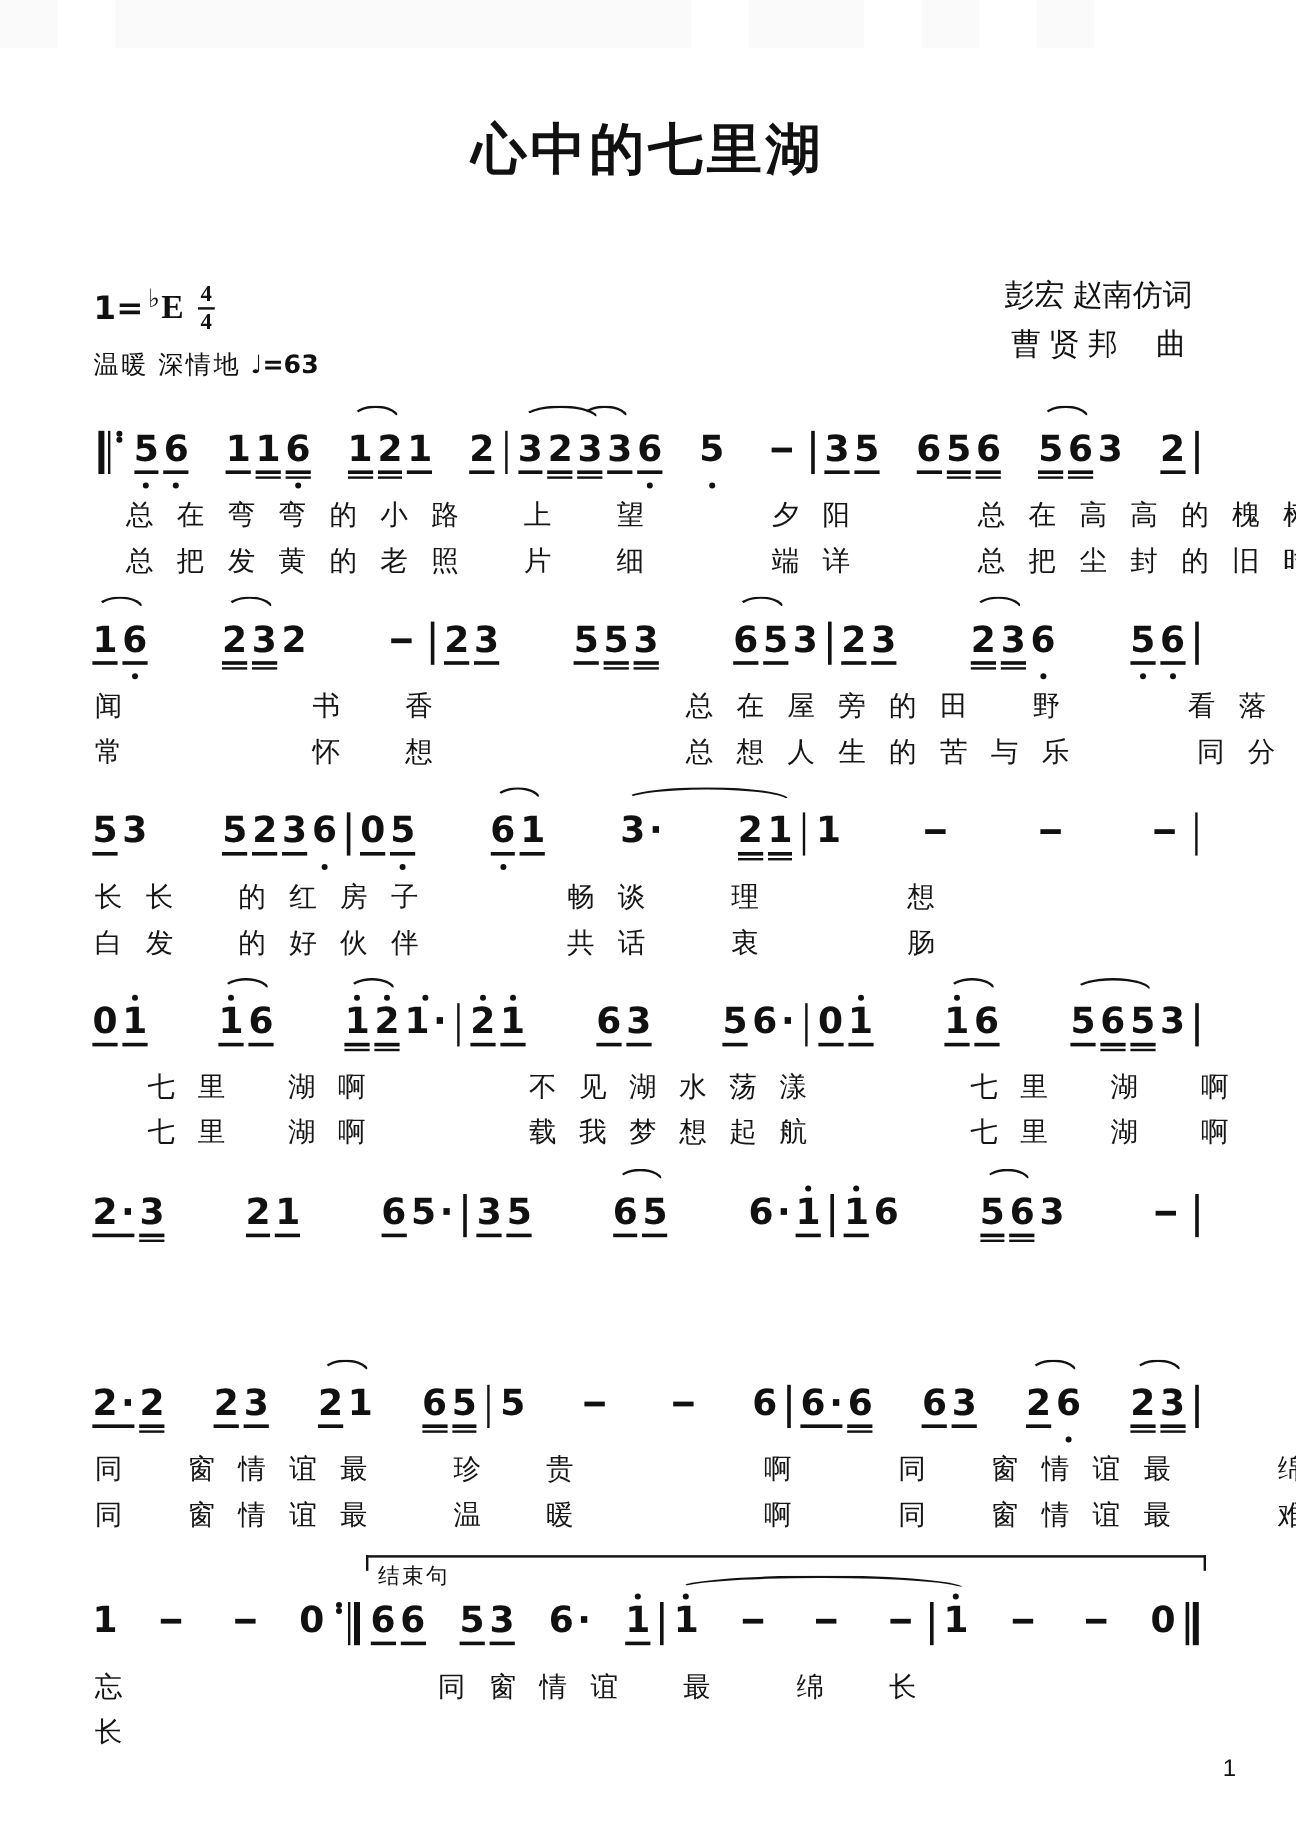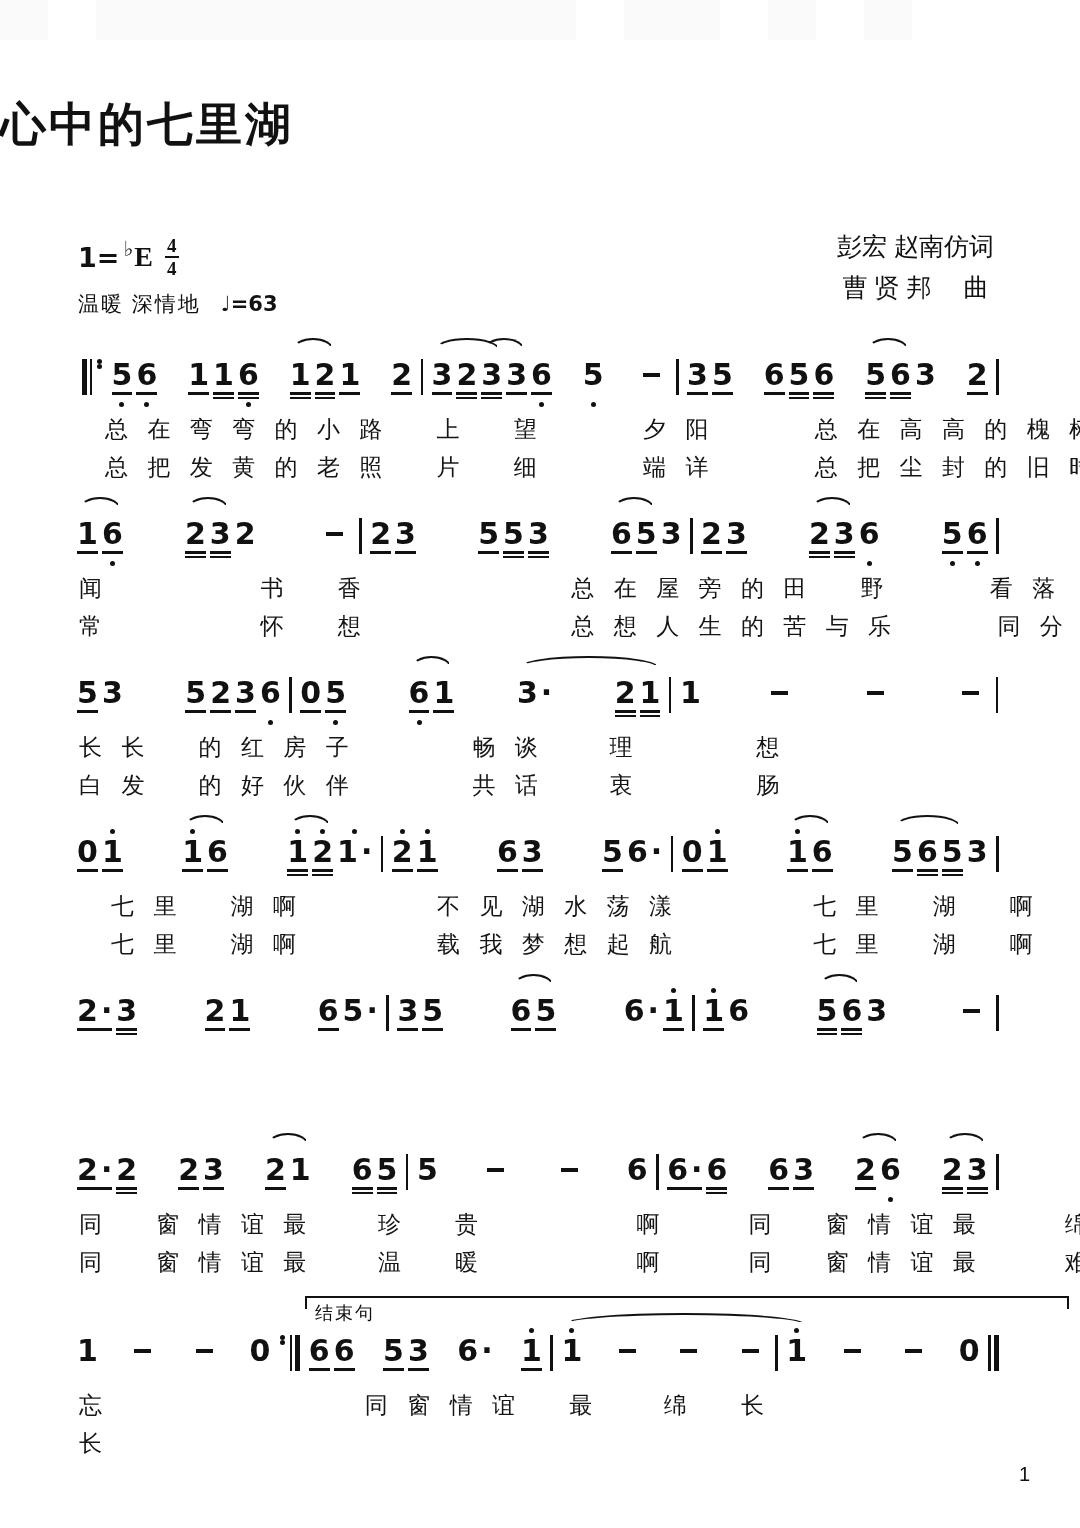--- a/index.html
+++ b/index.html
@@ -1,31 +1,31 @@
 <!DOCTYPE html>
 <html><head>
 <meta charset="utf-8">
 <style>
   html,body{margin:0;padding:0;}
   body{width:1080px;height:1528px;background:#ffffff;position:relative;overflow:hidden;
        font-family:"Liberation Sans",sans-serif;color:#111;}
   .ghost{position:absolute;top:0;height:40px;background:#fafafa;}
-  .title{position:absolute;top:94px;left:0;right:0;
+  .title{position:absolute;top:94px;left:0;right:0;text-align:center;
          font-size:46px;font-weight:bold;letter-spacing:3px;}
   .credits{position:absolute;top:226px;right:86px;text-align:center;font-size:25px;line-height:41px;}
   .keysig{position:absolute;top:236px;left:78px;display:flex;align-items:center;}
   .keysig .k1{font:bold 27px "DejaVu Sans",sans-serif;}
   .keysig .flat{font:bold 21px "DejaVu Sans",sans-serif;position:relative;top:-8px;margin:0 1px 0 4px;}
   .keysig .keynote{font:bold 28px "Liberation Serif",serif;}
   .frac{display:inline-flex;flex-direction:column;align-items:center;margin-left:12px;
         font:bold 19px "Liberation Serif",serif;line-height:19px;}
   .frac .num{border-bottom:2px solid #111;padding:0 2px 1px;}
   .frac .den{padding-top:1px;}
   .tempo{position:absolute;top:290px;left:78px;font-size:21px;letter-spacing:2px;}
-  .tempo .mm{font:bold 21px "DejaVu Sans",sans-serif;letter-spacing:0;margin-left:20px;text-align:right;}
+  .tempo .mm{font:bold 21px "DejaVu Sans",sans-serif;letter-spacing:0;margin-left:8px;text-align:right;}
   .score{position:absolute;top:334px;left:75px;right:75px;}
   .line{height:159px;}
   .notes{display:flex;align-items:flex-start;position:relative;padding-top:16px;}
   .notes.with-bracket{padding-top:38px;}
   
   .note{display:inline-flex;flex-direction:column;align-items:center;margin:0 2px;}
   .oct{height:9px;display:flex;align-items:center;justify-content:center;width:100%;}
   .dot{display:block;width:5px;height:5px;border-radius:50%;background:#111;}
   .chr{font:bold 30px "DejaVu Sans",sans-serif;line-height:31px;display:flex;}
   .aug{margin-left:3px;}
@@ -40,21 +40,21 @@
   .dash{width:17px;height:4px;background:#111;margin:23px 10px 0;}
   .sp{flex:1 1 14px;min-width:8px;height:1px;}
   .arc{position:absolute;height:11px;border:2px solid transparent;border-top-color:#111;
        border-radius:50% / 100% 100% 0 0;box-sizing:border-box;}
   .bracket{position:absolute;top:8px;height:13px;border-top:2px solid #111;
            border-left:2px solid #111;border-right:2px solid #111;box-sizing:border-box;}
   .bracket-label{position:absolute;left:8px;top:3px;font-size:18px;letter-spacing:2px;white-space:nowrap;}
   .lyr{font-size:23px;letter-spacing:2px;word-spacing:9px;white-space:pre;
        height:38px;line-height:40px;margin-left:4px;color:#151515;}
   .line:nth-child(1) .lyr{margin-left:30px;}
-  .line:nth-child(4) .lyr{margin-left:36px;}
+  .line:nth-child(4) .lyr{margin-left:48px;font-family:Liberation Serif, serif;}
   .pagenum{position:absolute;bottom:42px;right:50px;font-size:20px;}
 </style>
 </head>
 <body>
 
 <div class="ghost" style="left:0;width:48px"></div>
 <div class="ghost" style="left:96px;width:480px"></div>
 <div class="ghost" style="left:624px;width:96px"></div>
 <div class="ghost" style="left:768px;width:48px"></div>
 <div class="ghost" style="left:864px;width:48px"></div>
@@ -1312,21 +1312,21 @@
           <span class="oct hi"></span>
           <span class="chr">0</span>
           <span class="uls"></span>
           <span class="oct lo"></span>
         </span>
         <span class="bar">
           <span class="v"></span>
           <span class="vt"></span>
         </span>
         <div class="arc" style="left: 489px; width: 240px; top: 25px;"></div>
-        <div class="bracket" style="left: 230px; width: 764px;">
+        <div class="bracket" style="left: 230px; width: 700px;">
           <span class="bracket-label">结束句</span>
         </div>
       </div>
       <div class="lyr">忘               同 窗 情 谊   最    绵   长</div>
       <div class="lyr">长</div>
     </div>
   </div>
 
 <div class="pagenum">1</div>
 

